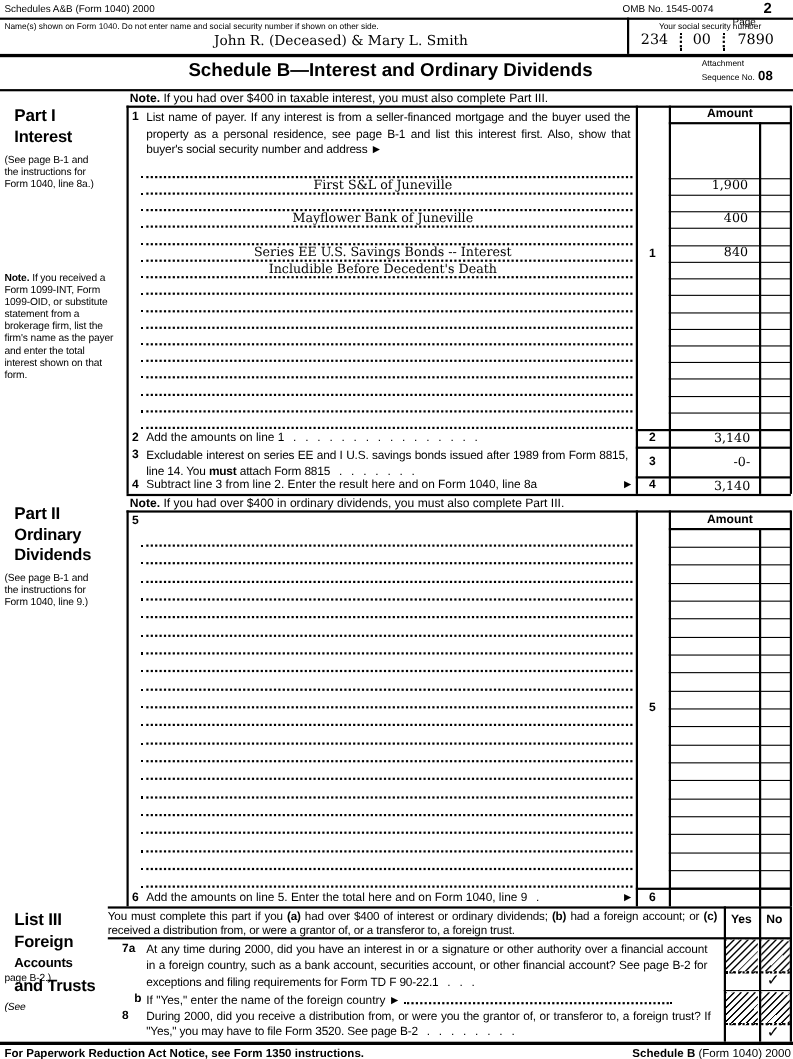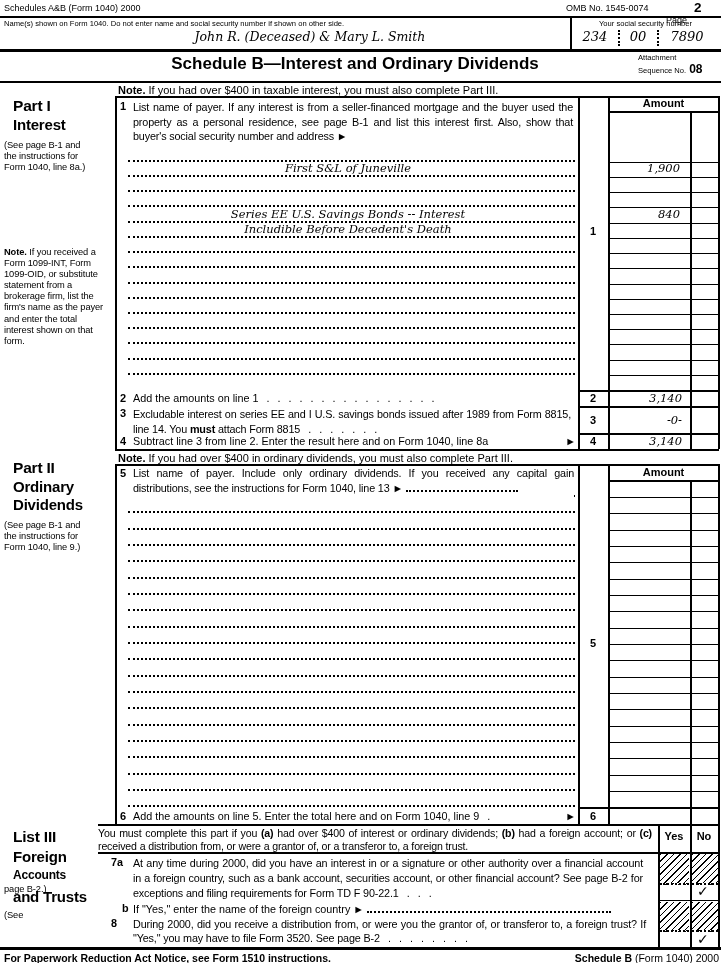--- a/index.html
+++ b/index.html
@@ -2,21 +2,21 @@
 <html><head>
 <meta charset="utf-8">
 <style>
   html,body{margin:0;padding:0;background:#888;}
   #page{position:relative;width:721px;height:963px;background:#fff;color:#000;
         font-family:"Liberation Sans",sans-serif;font-size:10.8px;overflow:hidden;}
   .abs{position:absolute;}
   .b{font-weight:bold;}
   .hl{position:absolute;background:#000;height:1.5px;}
   .vl{position:absolute;background:#000;width:1.5px;}
-  .fill{font-family:"DejaVu Serif",serif;font-style:italic;}
+  .fill{font-family:"DejaVu Serif",serif;}
   .just{text-align:justify;letter-spacing:-0.15px;line-height:14.6px;}
   .small{font-size:9.3px;line-height:11.1px;letter-spacing:-0.1px;}
   .tiny{font-size:7.6px;}
   .ctr{text-align:center;}
   .rt{text-align:right;}
   .rows{position:absolute;}
   .trow{position:relative;width:498px;}
   .tr-dot{position:absolute;left:10px;width:447px;bottom:0;border-bottom:2px dotted #000;}
   .tr-amtline{position:absolute;left:490px;width:111px;bottom:-1px;border-bottom:1.5px solid #000;}
   .tr-name{position:absolute;left:0;width:460px;bottom:2px;text-align:center;font-size:11.5px;}
@@ -93,20 +93,26 @@
         <div class="tr-name fill">First S&amp;L of Juneville</div>
         <div class="tr-amt fill">1,900</div>
       </div>
       <div class="trow" style="height: 15.225px;">
         <i class="tr-dot"></i>
         <i class="tr-amtline"></i>
       </div>
       <div class="trow" style="height: 15.225px;">
         <i class="tr-dot"></i>
         <i class="tr-amtline"></i>
+        <div class="tr-name fill">Mayflower Bank of Juneville</div>
+        <div class="tr-amt fill">400</div>
+      </div>
+      <div class="trow" style="height: 15.225px;">
+        <i class="tr-dot"></i>
+        <i class="tr-amtline"></i>
       </div>
       <div class="trow" style="height: 15.225px;">
         <i class="tr-dot"></i>
         <i class="tr-amtline"></i>
         <div class="tr-name fill">Series EE U.S. Savings Bonds -- Interest</div>
         <div class="tr-amt fill">840</div>
       </div>
       <div class="trow" style="height: 15.225px;">
         <i class="tr-dot"></i>
         <i class="tr-amtline"></i>
@@ -266,33 +272,32 @@
         <i class="tr-amtline"></i>
       </div>
       <div class="trow" style="height: 16.33px;">
         <i class="tr-dot"></i>
         <i class="tr-amtline"></i>
       </div>
     </div>
   <div class="numcell" style="top:637px;">5</div>
 
   <div class="abs b" style="left:120px;top:467px;font-size:11px;z-index:4;">5</div>
-  <div class="abs just" style="left:127px;top:466px;width:447px;height:33px;background:#fff;z-index:3;padding-left:6px;box-sizing:border-box;"><span>List name of payer. Include only ordinary dividends. If you received any capital gain distributions, see the instructions for Form 1040, line 13 </span><span class="b">►</span>&nbsp;<span class="dotlead" style="width:112px;"></span></div>
 
   <i class="hl" style="left:578px;top:807.3px;width:141px;"></i>
   <div class="abs" style="left:133px;top:809.5px;width:443px;"><span>Add the amounts on line 5. Enter the total here and on Form 1040, line 9</span><span class="dotsep">.</span><span class="b" style="float:right;">►</span></div>
   <div class="abs b" style="left:120px;top:809.5px;font-size:11px;">6</div>
   <div class="numcell" style="top:810px;">6</div>
   <i class="hl" style="left:98px;top:824px;width:621px;height:2px;"></i>
 
   <div class="abs partlbl" style="left:13px;top:828px;">List III</div>
   <div class="abs partlbl" style="left:13px;top:848px;font-size:15px;">Foreign</div>
   <div class="abs partlbl" style="left:13px;top:868px;font-size:12px;">Accounts</div>
   <div class="abs partlbl" style="left:13px;top:888px;font-size:15px;">and Trusts</div>
-  <div class="abs small" style="left:4px;top:910px;">(See</div>
+  <div class="abs small" style="left:4px;top:910px;font-style:italic;">(See</div>
   <div class="abs small" style="left:4px;top:884px;">page B-2.)</div>
 
   <div class="abs just" style="left:98px;top:826.5px;width:554px;font-size:10.6px;line-height:13px;">
     <span>You must complete this part if you </span><span class="b">(a)</span><span> had over $400 of interest or ordinary dividends; </span><span class="b">(b)</span><span> had a foreign account; or </span><span class="b">(c)</span><span> received a distribution from, or were a grantor of, or a transferor to, a foreign trust.</span>
   </div>
 
   <i class="vl" style="left:658px;top:824px;height:123px;"></i>
   <i class="vl" style="left:690px;top:824px;height:123px;"></i>
   <i class="vl" style="left:718px;top:824px;height:123px;"></i>
   <div class="abs b ctr" style="left:658px;top:830px;width:32px;font-size:11px;">Yes</div>
@@ -310,16 +315,16 @@
   <div class="abs" style="left:133px;top:902px;width:520px;"><span>If "Yes," enter the name of the foreign country </span><span class="b">►</span>&nbsp;<span class="dotlead" style="width:244px;"></span></div>
 
   <div class="abs b" style="left:111px;top:916.5px;font-size:10.8px;">8</div>
   <div class="abs just" style="left:133px;top:916.5px;width:513px;line-height:14.5px;"><span>During 2000, did you receive a distribution from, or were you the grantor of, or transferor to, a foreign trust? If "Yes," you may have to file Form 3520. See page B-2</span><span class="dotsep">. . . . . . . .</span></div>
   <div class="hatch" style="left:659.5px;top:901.5px;width:29px;height:28px;"></div>
   <div class="hatch" style="left:691.5px;top:901.5px;width:26.5px;height:28px;"></div>
   <div class="abs check" style="left:697px;top:931px;">✓</div>
 
   <i class="hl" style="left:0;top:947px;width:721px;height:2.5px;"></i>
 
-  <div class="abs b" style="left:4px;top:951.5px;font-size:10.5px;">For Paperwork Reduction Act Notice, see Form 1510 instructions.</div>
+  <div class="abs b" style="left:4px;top:951.5px;font-size:10.5px;">For Paperwork Reduction Act Notice, see Form 1350 instructions.</div>
   <div class="abs rt" style="left:520px;top:951.5px;width:199px;font-size:10.5px;"><span class="b">Schedule B</span><span> (Form 1040) 2000</span></div>
 
 </div>
 
 </body></html>

